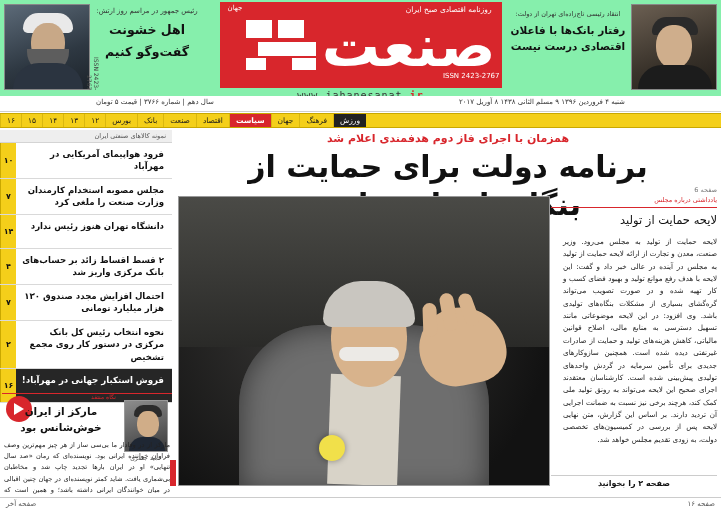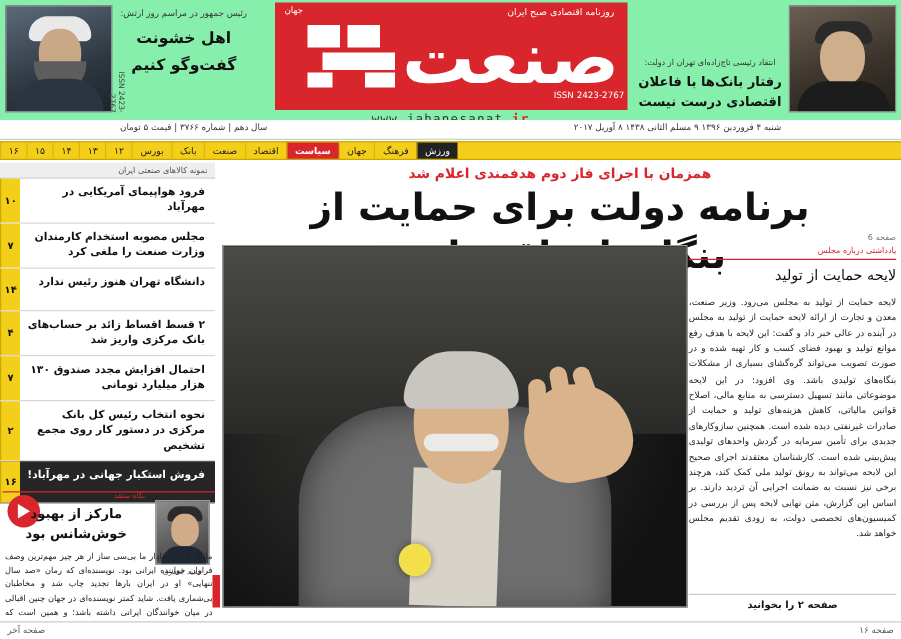--- a/index.html
+++ b/index.html
@@ -74,21 +74,20 @@
   }
   .mh-left-text .big1, .mh-left-text .big2 {
     display: block; font-size: 12.5px; font-weight: bold; color: #111;
     letter-spacing: -0.2px;
   }
   .mh-left-text .big2 { margin-top: 4px; }
 
   .mh-right-text {
     position: absolute; top: 10px; right: 94px; width: 118px; height: 80px;
     text-align: center;
-    margin-top: 36px;
   }
   .mh-right-text .small {
     font-size: 6.5px; color: #333; display: block; margin-bottom: 6px;
   }
   .mh-right-text .big1, .mh-right-text .big2 {
     display: block; font-size: 10.5px; font-weight: bold; color: #111;
   }
   .mh-right-text .big2 { margin-top: 4px; }
 
   .logo-block {
@@ -259,20 +258,21 @@
     position: relative; height: 12px;
   }
   .rc-head .t { font-size: 6.5px; color: #d8262c; text-align: right; }
   .rc-title {
     font-size: 11.5px; font-weight: normal; color: #111; 
     line-height: 1.55; margin-bottom: 6px;
   }
   .rc-body {
     font-size: 7.2px; color: #222; text-align: justify; line-height: 1.72;
     direction: rtl;
+    padding-left: 12px;
   }
   .rc-footer {
     position: absolute; bottom: 0; right: 0; width: 100%;
     text-align: center; font-size: 8px; color: #111; font-weight: bold;
     border-top: 1px solid #ccc; padding-top: 3px;
   }
 
   
   .col-box {
     position: absolute; bottom: 6px; left: 2px; width: 170px; height: 112px;
@@ -470,21 +470,21 @@
 
   <div class="col-box">
     <div class="col-tag">نگاه منتقد</div>
     <div class="col-avatar">
       <div class="h"></div>
       <div class="f"></div>
       <div class="b"></div>
     </div>
     <div class="col-name">حمید جعفری</div>
     <div class="col-title">
-      <span>مارکز از بهبود</span><br>
+      <span>مارکز از ایران</span><br>
       <span>خوش‌شانس بود</span>
     </div>
     <div class="col-body">مارکز از در وفادار ما بی‌سی ساز از هر چیز مهم‌ترین وصف فراوان خواننده ایرانی بود. نویسنده‌ای که رمان «صد سال تنهایی» او در ایران بارها تجدید چاپ شد و مخاطبان بی‌شماری یافت. شاید کمتر نویسنده‌ای در جهان چنین اقبالی در میان خوانندگان ایرانی داشته باشد؛ و همین است که می‌گوییم او از ایران خوش‌شانس بود.</div>
   </div>
 
   <div class="bottom-bar">
     <span class="bb-left">صفحه آخر</span>
     <span class="bb-right">صفحه ۱۶</span>
   </div>
 

